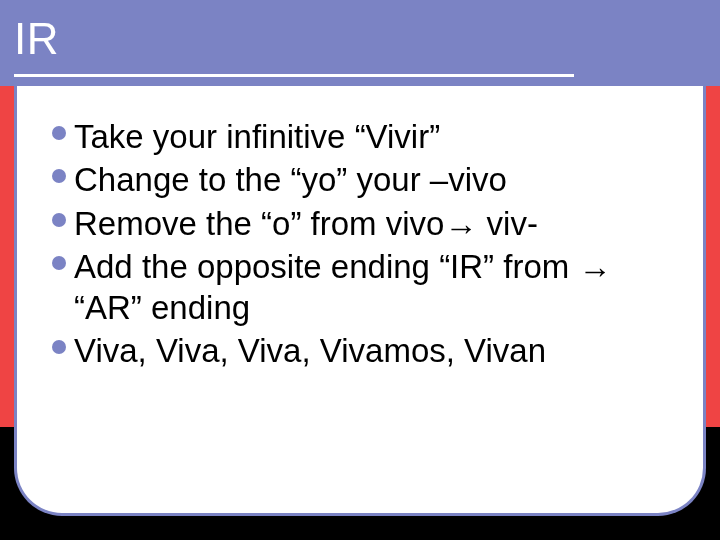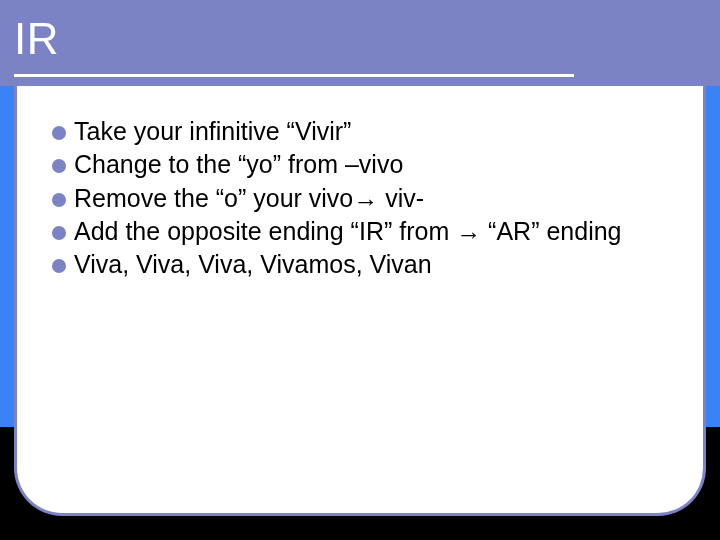--- a/index.html
+++ b/index.html
@@ -10,21 +10,21 @@
     font-family: Arial, Helvetica, sans-serif;
     position: relative;
     overflow: hidden;
   }
   .slide {
     position: absolute;
     top: 0;
     left: 0;
     width: 720px;
     height: 427px;
-    background: #3b82f6;
+    background: #ef4444;
   }
   .header-band {
     position: absolute;
     top: 0;
     left: 0;
     width: 720px;
     height: 86px;
     background: #7b83c4;
   }
   .title {
@@ -71,45 +71,45 @@
   .bullet-dot {
     width: 14px;
     height: 14px;
     border-radius: 50%;
     background: #7b83c4;
     flex-shrink: 0;
     margin-top: 10px;
     margin-right: 8px;
   }
   .bullet-text {
-    font-size: 25px;
+    font-size: 33px;
     color: #000;
   }
 </style>
 </head>
 <body>
 
 <div class="slide">
   <div class="header-band"></div>
   <div class="title">IR</div>
   <div class="title-rule"></div>
   <div class="content-card"></div>
 
   <div class="bullets">
     <div class="bullet-item">
       <div class="bullet-dot"></div>
       <div class="bullet-text">Take your infinitive “Vivir”</div>
     </div>
     <div class="bullet-item">
       <div class="bullet-dot"></div>
-      <div class="bullet-text">Change to the “yo” from –vivo</div>
+      <div class="bullet-text">Change to the “yo” your –vivo</div>
     </div>
     <div class="bullet-item">
       <div class="bullet-dot"></div>
-      <div class="bullet-text">Remove the “o” your vivo→ viv-</div>
+      <div class="bullet-text">Remove the “o” from vivo→ viv-</div>
     </div>
     <div class="bullet-item">
       <div class="bullet-dot"></div>
       <div class="bullet-text">Add the opposite ending “IR” from → “AR” ending</div>
     </div>
     <div class="bullet-item">
       <div class="bullet-dot"></div>
       <div class="bullet-text">Viva, Viva, Viva, Vivamos, Vivan</div>
     </div>
   </div>

